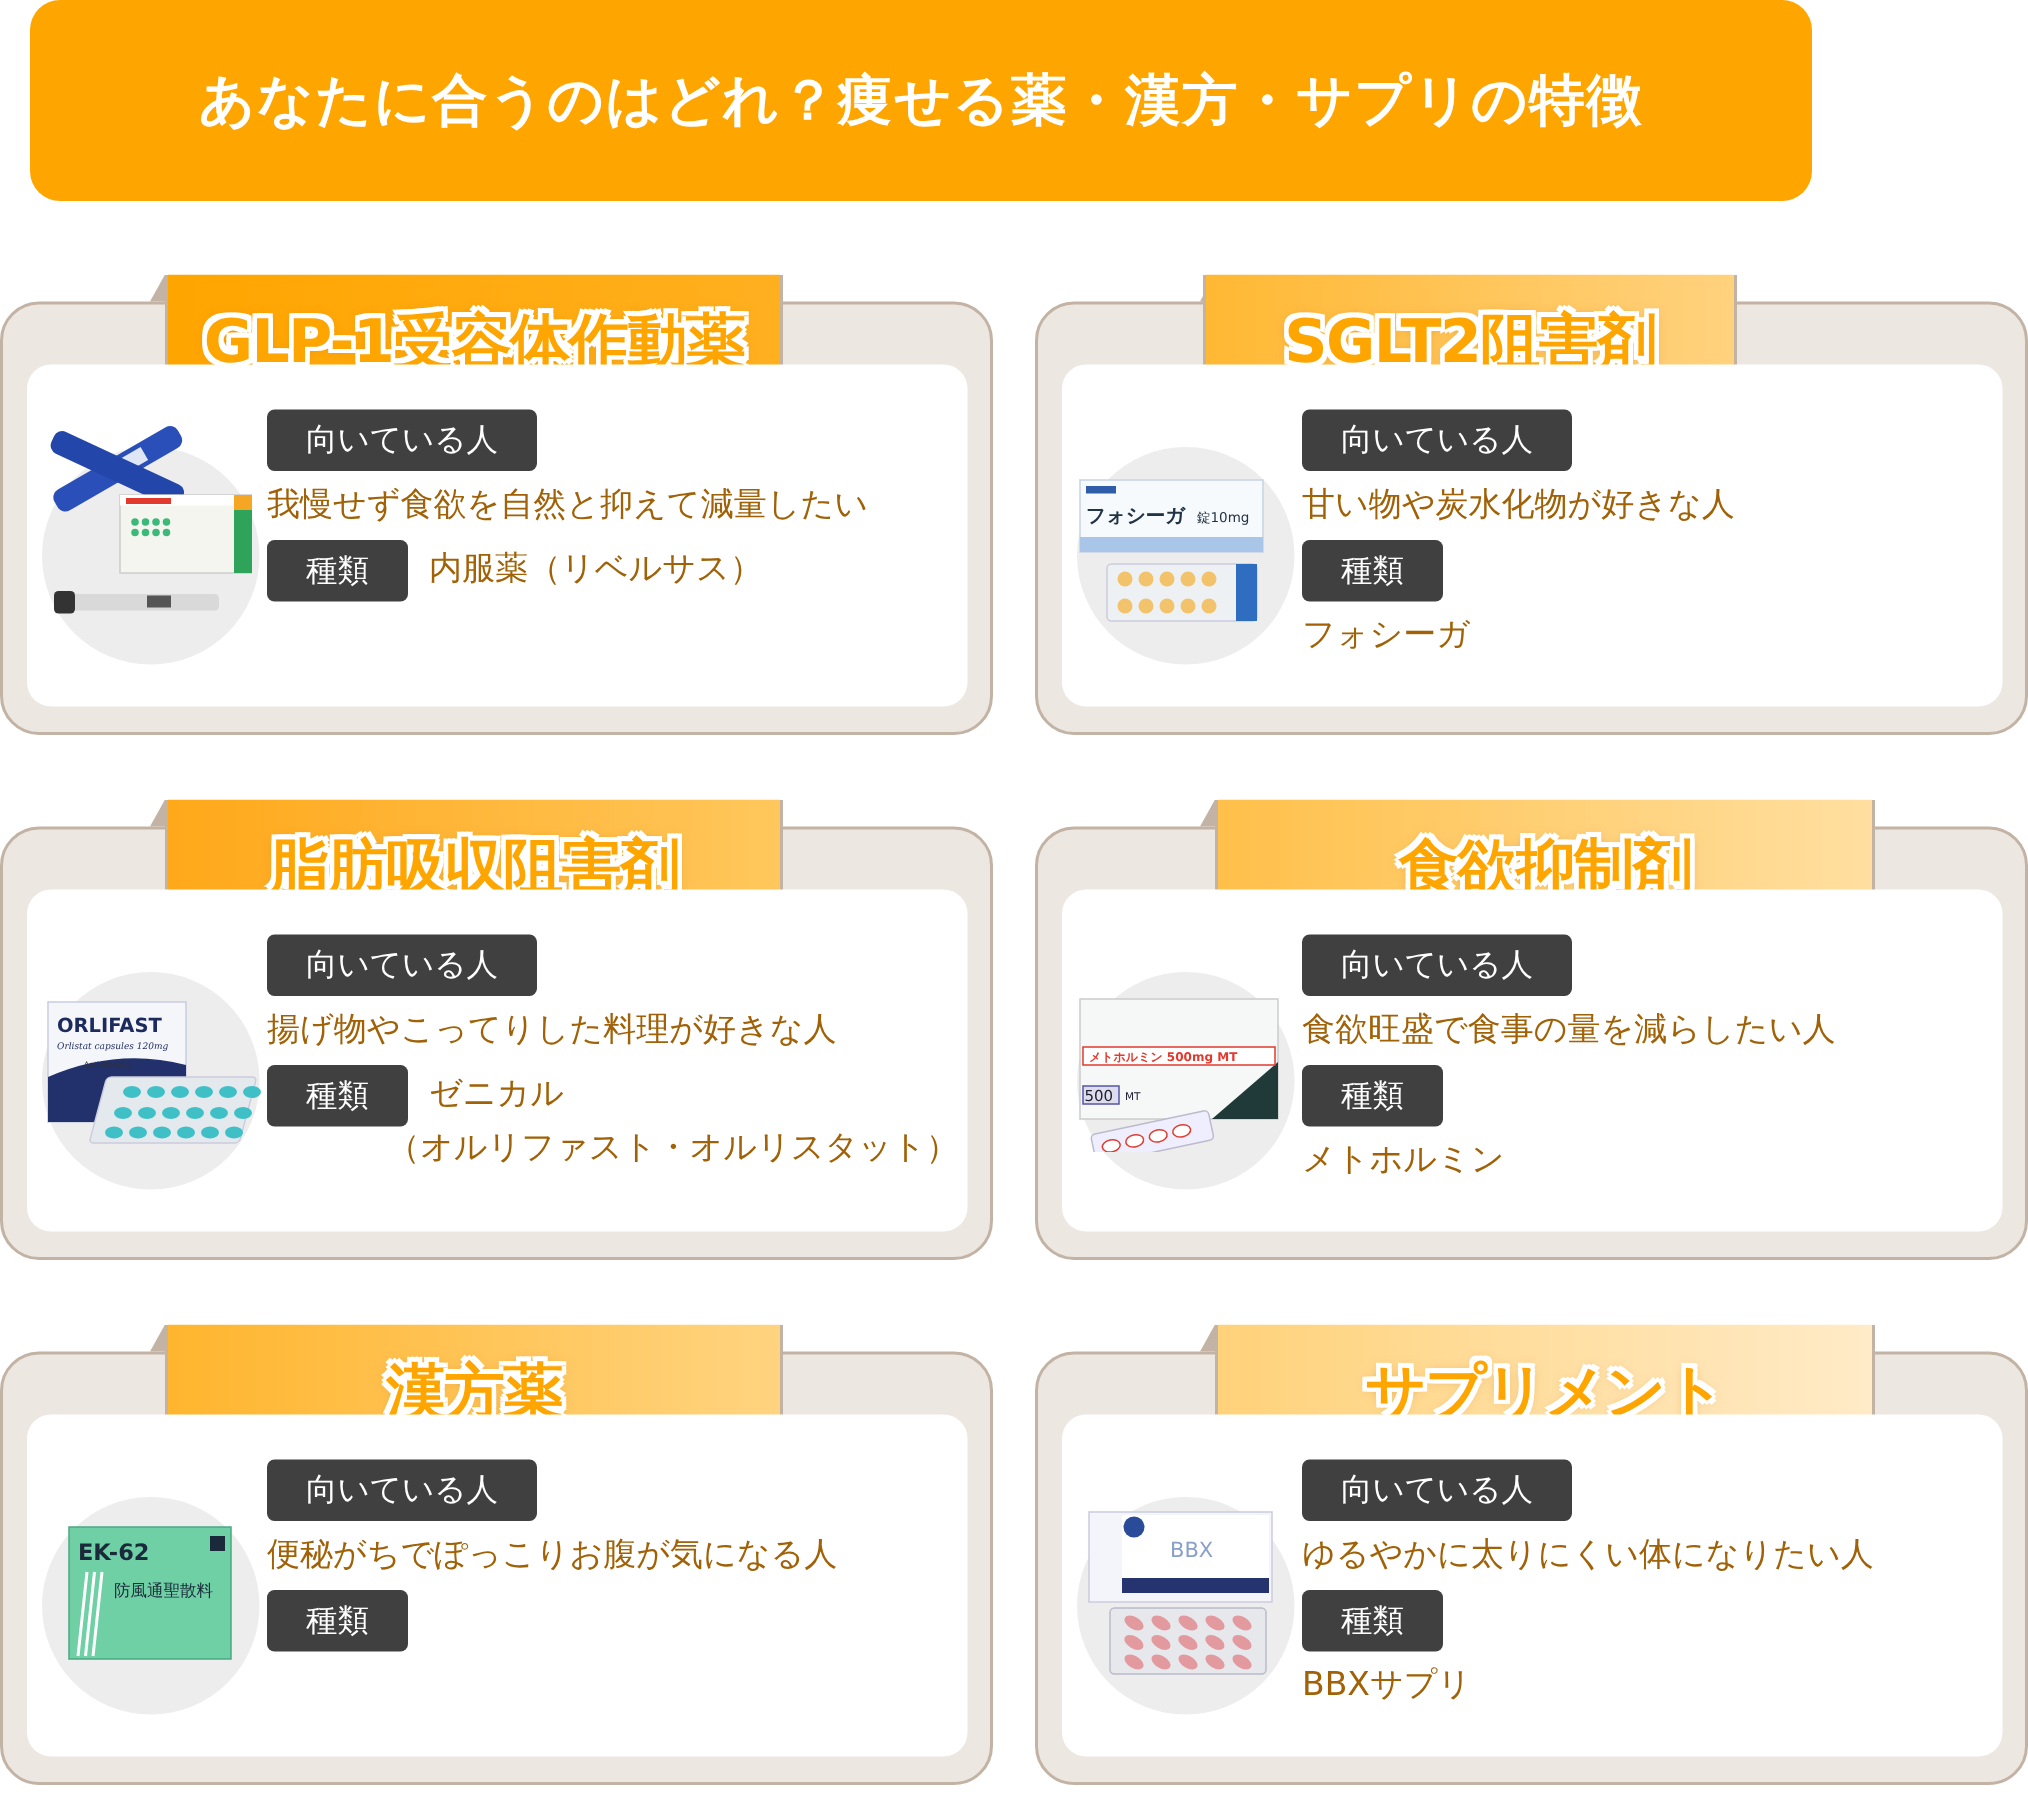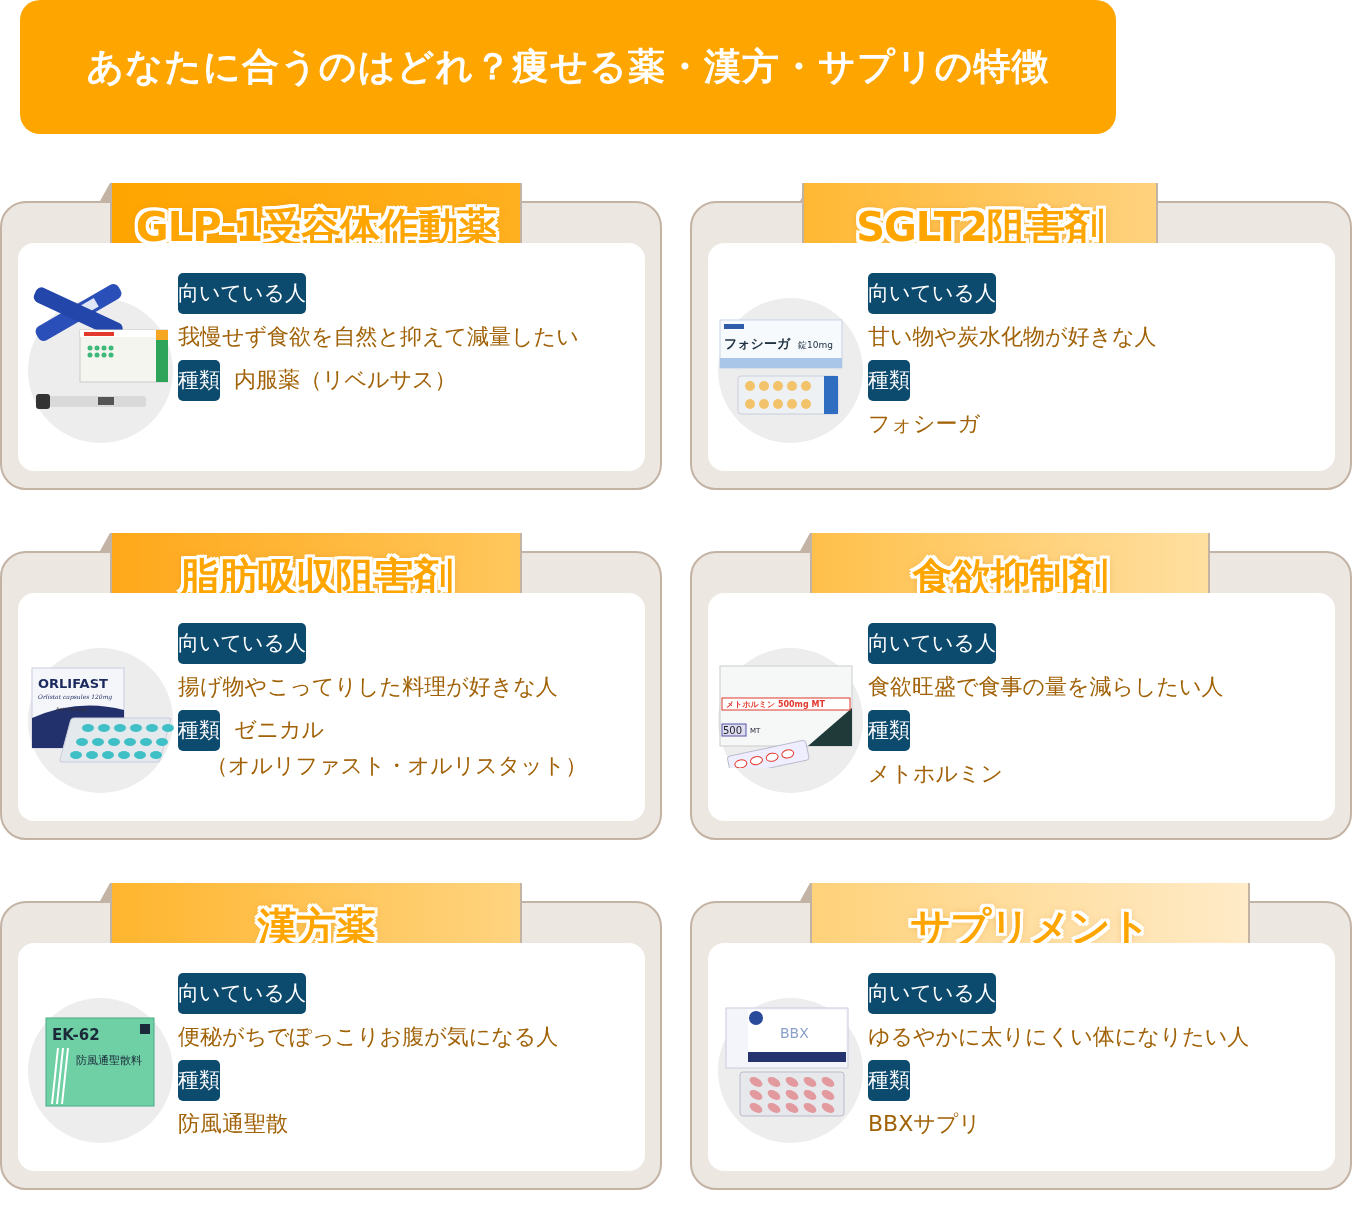--- a/index.html
+++ b/index.html
@@ -4,21 +4,21 @@
 <style>
   * { box-sizing: border-box; margin: 0; padding: 0; }
   html, body {
     width: 1352px; height: 1207px; background: #ffffff;
     font-family: "DejaVu Sans", "Liberation Sans", sans-serif;
     overflow: hidden;
   }
   .page { position: relative; width: 1352px; height: 1207px; }
 
   .banner {
-    position: absolute; left: 20px; top: 0; width: 1096px; height: 134px;
+    position: absolute; left: 20px; top: 0; width: 1188px; height: 134px;
     background: #FFA500; border-radius: 20px;
     display: flex; align-items: center; justify-content: center; font-family: Liberation Serif, serif;
   }
   .banner-title {
     color: #ffffff; font-weight: bold; font-size: 37px; letter-spacing: 1px;
   }
 
   .card {
     position: absolute; width: 662px; height: 307px;
   }
@@ -50,22 +50,22 @@
   .img-circle {
     position: absolute; left: 10px; top: 55px; width: 145px; height: 145px;
     border-radius: 50%; background: #EDEDED;
   }
   .product {
     position: absolute; left: 10px; top: 25px; width: 140px; height: 150px;
   }
 
   .content { position: absolute; left: 160px; top: 30px; width: 470px; }
   .badge {
-    display: inline-block; background: #0c4a6e; color: #ffffff;
-    font-size: 21px; padding: 6px 0; border-radius: 5px; line-height: 29px;
+    display: inline-block; background: #404040; color: #ffffff;
+    font-size: 21px; padding: 6px 26px; border-radius: 5px; line-height: 29px;
   }
   .text-line {
     font-size: 22px; color: #a16207; line-height: 30px; margin-top: 8px; margin-bottom: 8px;
     white-space: nowrap; font-weight: 500;
   }
   .type-row { display: flex; align-items: flex-start; gap: 14px; }
   .type-values { font-size: 22px; color: #a16207; line-height: 36px; white-space: nowrap; margin-top: 2px; }
   .type-block .type-values { margin-top: 8px; line-height: 30px; }
 </style>
 </head>
@@ -215,21 +215,21 @@
             <div style="margin-left:-20px;">（オルリファスト・オルリスタット）</div>
           </div>
         </div>
       </div>
     </div>
   </div>
 
   <div class="card" style="left:690px; top:533px;">
     <div class="card-outer"></div>
     <div class="tab-fold" style="left:110px;"></div>
-    <div class="tab" style="left:120px; width:400px; background:linear-gradient(90deg,#FFC04A,#FFDFA0);">
+    <div class="tab" style="left:120px; width:440px; background:linear-gradient(90deg,#FFC04A,#FFDFA0);">
       <span class="tab-label" style="color:#FFA500;">食欲抑制剤</span>
     </div>
     <div class="card-inner">
       <div class="img-circle"></div>
       <svg class="product" viewBox="0 0 140 150">
         <rect x="2" y="48" width="132" height="80" fill="#F6F7F7" stroke="#ccc"></rect>
         <path d="M90 128 L134 90 L134 128 Z" fill="#1F3A38"></path>
         <rect x="4" y="80" width="128" height="12" fill="#fff" stroke="#E23A2E"></rect>
         <text x="8" y="89" font-size="8" font-weight="bold" font-family="DejaVu Sans, sans-serif" fill="#E23A2E">メトホルミン 500mg MT</text>
         <rect x="4" y="106" width="24" height="12" fill="#dde" stroke="#55a"></rect>
@@ -275,23 +275,20 @@
             <line x1="35" y1="80" x2="29" y2="136"></line>
             <line x1="40" y1="80" x2="34" y2="136"></line>
           </g>
         <text x="48" y="96" font-size="11" font-family="DejaVu Serif, serif" fill="#1a2a3a">防風通聖散料</text>
       </svg>
       <div class="content">
         <span class="badge">向いている人</span>
         <p class="text-line">便秘がちでぽっこりお腹が気になる人</p>
         <div class="type-block">
           <span class="badge">種類</span>
-          <div class="type-values">
-            <div>防風通聖散</div>
-          </div>
         </div>
       </div>
     </div>
   </div>
 
   <div class="card" style="left:690px; top:883px;">
     <div class="card-outer"></div>
     <div class="tab-fold" style="left:110px;"></div>
     <div class="tab" style="left:120px; width:440px; background:linear-gradient(90deg,#FFD27A,#FFEBC8);">
       <span class="tab-label" style="color:#FFA500;">サプリメント</span>

